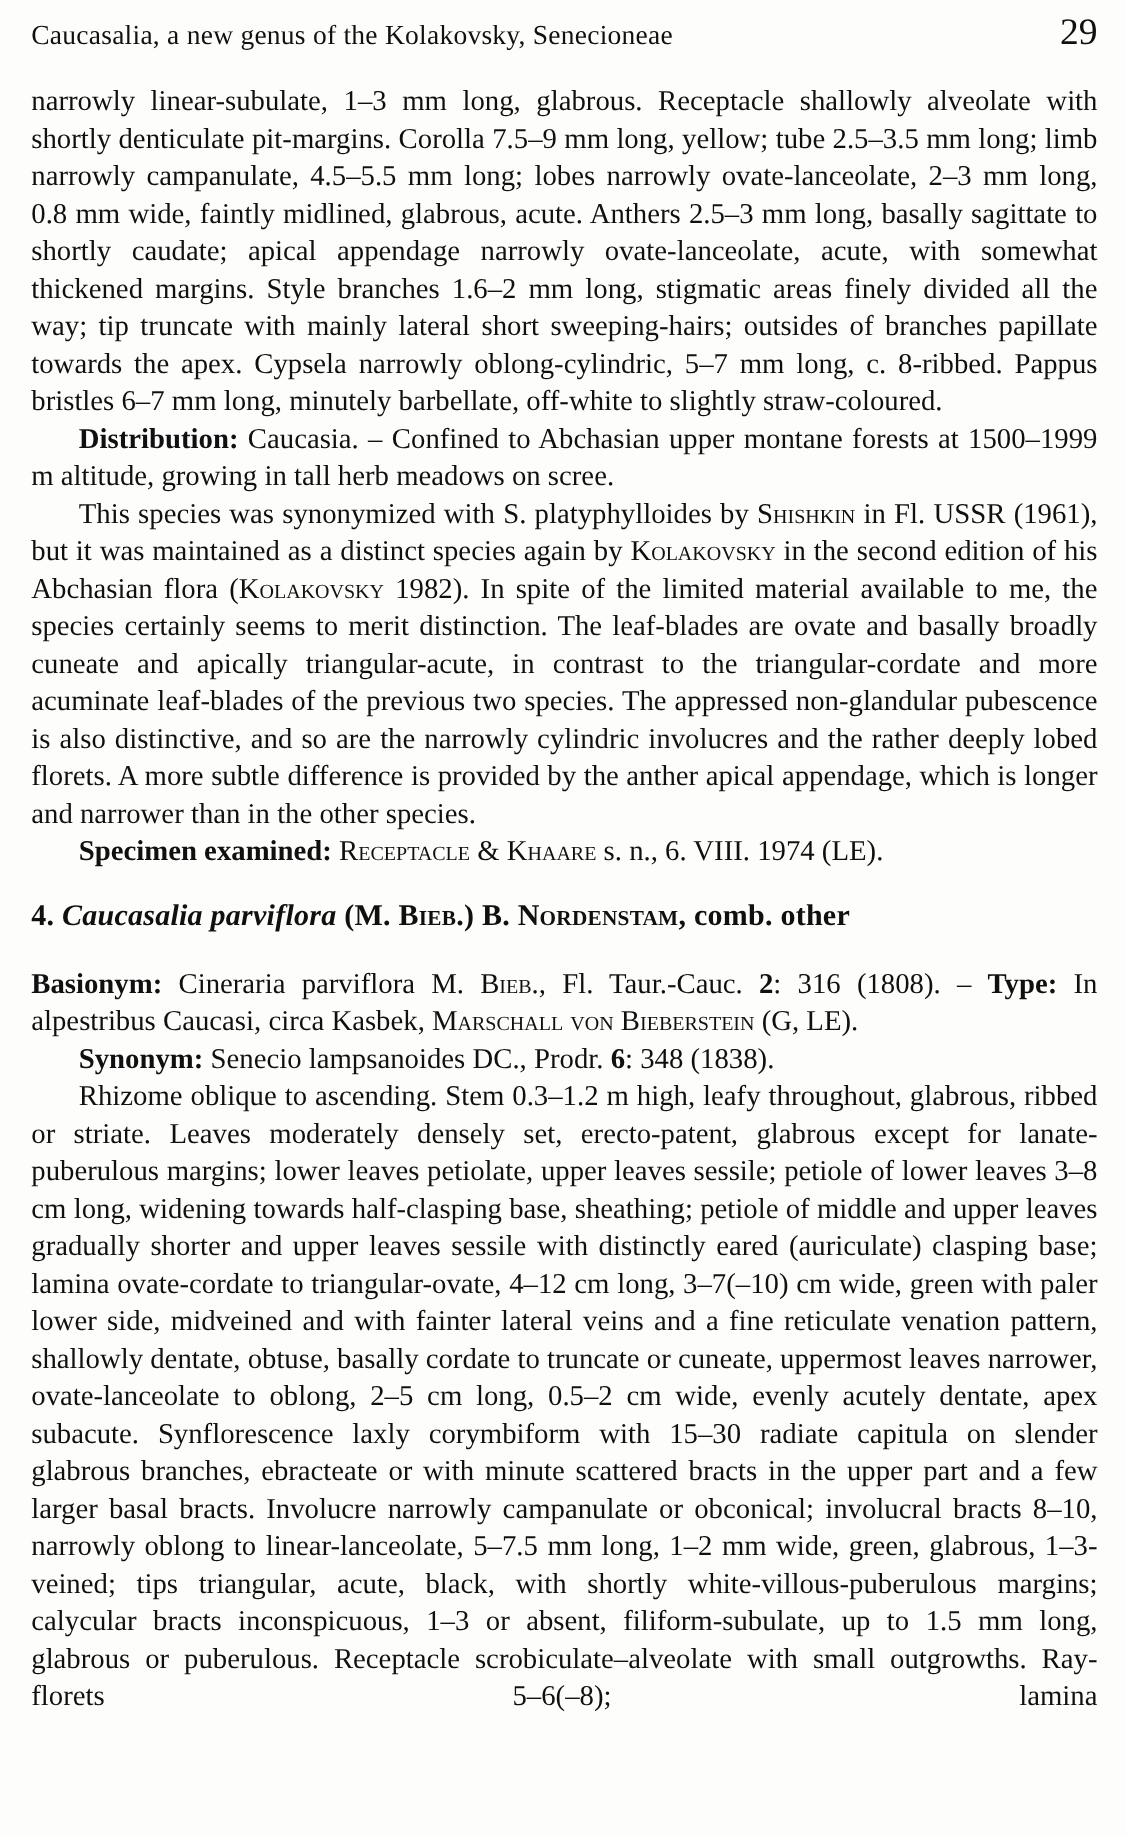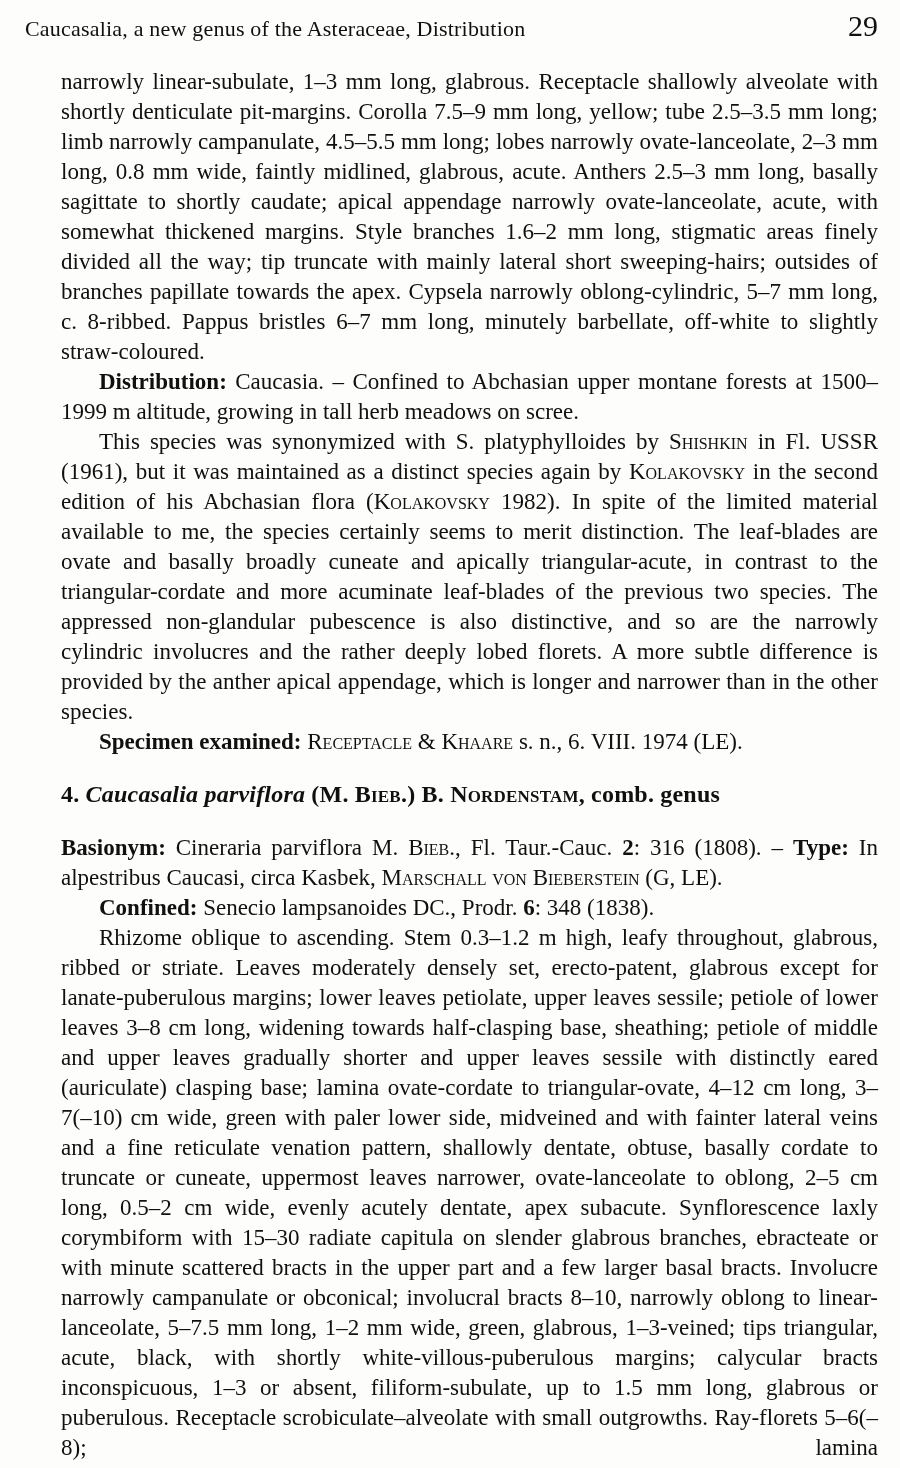--- a/index.html
+++ b/index.html
@@ -21,21 +21,20 @@
     font-size: 22px;
     line-height: 28px;
   }
   .rh-title { letter-spacing: 0.2px; }
   .rh-page { font-size: 30px; }
   .body-text {
     margin-top: 24px;
     font-size: 23px;
     line-height: 30px;
     text-align: justify;
-    margin-left: 36px;
   }
   .para { margin: 0; }
   .indent { text-indent: 38px; }
   .species-heading {
     font-size: 24px;
     font-weight: bold;
     line-height: 30px;
     margin: 22px 0 24px 0;
     text-align: left;
     letter-spacing: 0.2px;
@@ -47,28 +46,28 @@
   .rs-bi  { font-weight: 700; font-style: italic; }
   .rs-sc  { font-variant: small-caps; }
   .rs-bsc { font-weight: 700; font-variant: small-caps; }
 </style>
 </head>
 <body>
 
 <div class="page">
 
   <div class="running-head">
-    <div class="rh-title"><span class="rs-i">Caucasalia</span><span>, a new genus of the </span><span class="rs-i">Asteraceae, Distribution</span></div>
+    <div class="rh-title"><span class="rs-i">Caucasalia</span><span>, a new genus of the </span><span class="rs-i">Kolakovsky, Senecioneae</span></div>
     <div class="rh-page">29</div>
   </div>
 
   <div class="body-text">
     <p class="para"><span>narrowly linear-subulate, 1–3 mm long, glabrous. Receptacle shallowly alveolate with shortly denticulate pit-margins. Corolla 7.5–9 mm long, yellow; tube 2.5–3.5 mm long; limb narrowly campanulate, 4.5–5.5 mm long; lobes narrowly ovate-lanceolate, 2–3 mm long, 0.8 mm wide, faintly midlined, glabrous, acute. Anthers 2.5–3 mm long, basally sagittate to shortly caudate; apical appendage narrowly ovate-lanceolate, acute, with somewhat thickened margins. Style branches 1.6–2 mm long, stigmatic areas finely divided all the way; tip truncate with mainly lateral short sweeping-hairs; outsides of branches papillate towards the apex. Cypsela narrowly oblong-cylindric, 5–7 mm long, c. 8-ribbed. Pappus bristles 6–7 mm long, minutely barbellate, off-white to slightly straw-coloured.</span></p>
     <p class="para indent"><span class="rs-b">Distribution:</span><span> Caucasia. – Confined to Abchasian upper montane forests at 1500–1999 m altitude, growing in tall herb meadows on scree.</span></p>
     <p class="para indent"><span>This species was synonymized with </span><span class="rs-i">S. platyphylloides</span><span> by </span><span class="rs-sc">Shishkin</span><span> in Fl. USSR (1961), but it was maintained as a distinct species again by </span><span class="rs-sc">Kolakovsky</span><span> in the second edition of his Abchasian flora (</span><span class="rs-sc">Kolakovsky</span><span> 1982). In spite of the limited material available to me, the species certainly seems to merit distinction. The leaf-blades are ovate and basally broadly cuneate and apically triangular-acute, in contrast to the triangular-cordate and more acuminate leaf-blades of the previous two species. The appressed non-glandular pubescence is also distinctive, and so are the narrowly cylindric involucres and the rather deeply lobed florets. A more subtle difference is provided by the anther apical appendage, which is longer and narrower than in the other species.</span></p>
     <p class="para indent"><span class="rs-b">Specimen examined:</span><span> </span><span class="rs-sc">Receptacle</span><span> &amp; </span><span class="rs-sc">Khaare</span><span> s. n., 6. VIII. 1974 (LE).</span></p>
-    <h2 class="species-heading"><span class="rs-b">4. </span><span class="rs-bi">Caucasalia parviflora</span><span class="rs-b"> (M. </span><span class="rs-bsc">Bieb.</span><span class="rs-b">) B. </span><span class="rs-bsc">Nordenstam</span><span class="rs-b">, comb. genus</span></h2>
+    <h2 class="species-heading"><span class="rs-b">4. </span><span class="rs-bi">Caucasalia parviflora</span><span class="rs-b"> (M. </span><span class="rs-bsc">Bieb.</span><span class="rs-b">) B. </span><span class="rs-bsc">Nordenstam</span><span class="rs-b">, comb. other</span></h2>
     <p class="para"><span class="rs-b">Basionym:</span><span> </span><span class="rs-i">Cineraria parviflora</span><span> M. </span><span class="rs-sc">Bieb.</span><span>, Fl. Taur.-Cauc. </span><span class="rs-b">2</span><span>: 316 (1808). – </span><span class="rs-b">Type:</span><span> In alpestribus Caucasi, circa Kasbek, </span><span class="rs-sc">Marschall von Bieberstein</span><span> (G, LE).</span></p>
-    <p class="para indent"><span class="rs-b">Confined:</span><span> </span><span class="rs-i">Senecio lampsanoides</span><span> DC., Prodr. </span><span class="rs-b">6</span><span>: 348 (1838).</span></p>
+    <p class="para indent"><span class="rs-b">Synonym:</span><span> </span><span class="rs-i">Senecio lampsanoides</span><span> DC., Prodr. </span><span class="rs-b">6</span><span>: 348 (1838).</span></p>
     <p class="para indent justify-last"><span>Rhizome oblique to ascending. Stem 0.3–1.2 m high, leafy throughout, glabrous, ribbed or striate. Leaves moderately densely set, erecto-patent, glabrous except for lanate-puberulous margins; lower leaves petiolate, upper leaves sessile; petiole of lower leaves 3–8 cm long, widening towards half-clasping base, sheathing; petiole of middle and upper leaves gradually shorter and upper leaves sessile with distinctly eared (auriculate) clasping base; lamina ovate-cordate to triangular-ovate, 4–12 cm long, 3–7(–10) cm wide, green with paler lower side, midveined and with fainter lateral veins and a fine reticulate venation pattern, shallowly dentate, obtuse, basally cordate to truncate or cuneate, uppermost leaves narrower, ovate-lanceolate to oblong, 2–5 cm long, 0.5–2 cm wide, evenly acutely dentate, apex subacute. Synflorescence laxly corymbiform with 15–30 radiate capitula on slender glabrous branches, ebracteate or with minute scattered bracts in the upper part and a few larger basal bracts. Involucre narrowly campanulate or obconical; involucral bracts 8–10, narrowly oblong to linear-lanceolate, 5–7.5 mm long, 1–2 mm wide, green, glabrous, 1–3-veined; tips triangular, acute, black, with shortly white-villous-puberulous margins; calycular bracts inconspicuous, 1–3 or absent, filiform-subulate, up to 1.5 mm long, glabrous or puberulous. Receptacle scrobiculate–alveolate with small outgrowths. Ray-florets 5–6(–8); lamina</span></p>
   </div>
 
 </div>
 
 </body></html>

